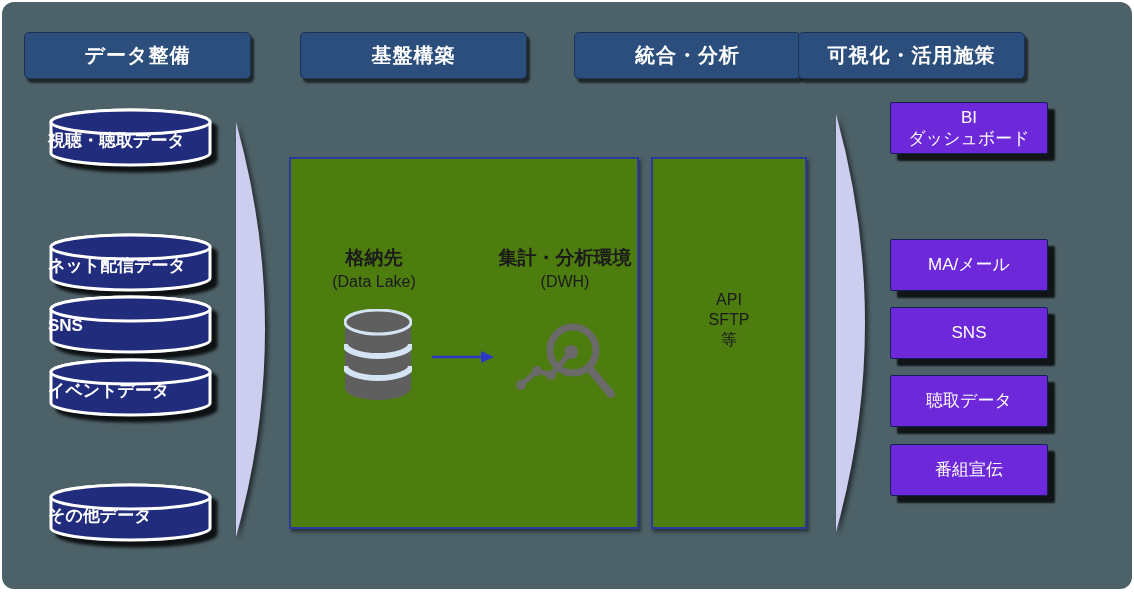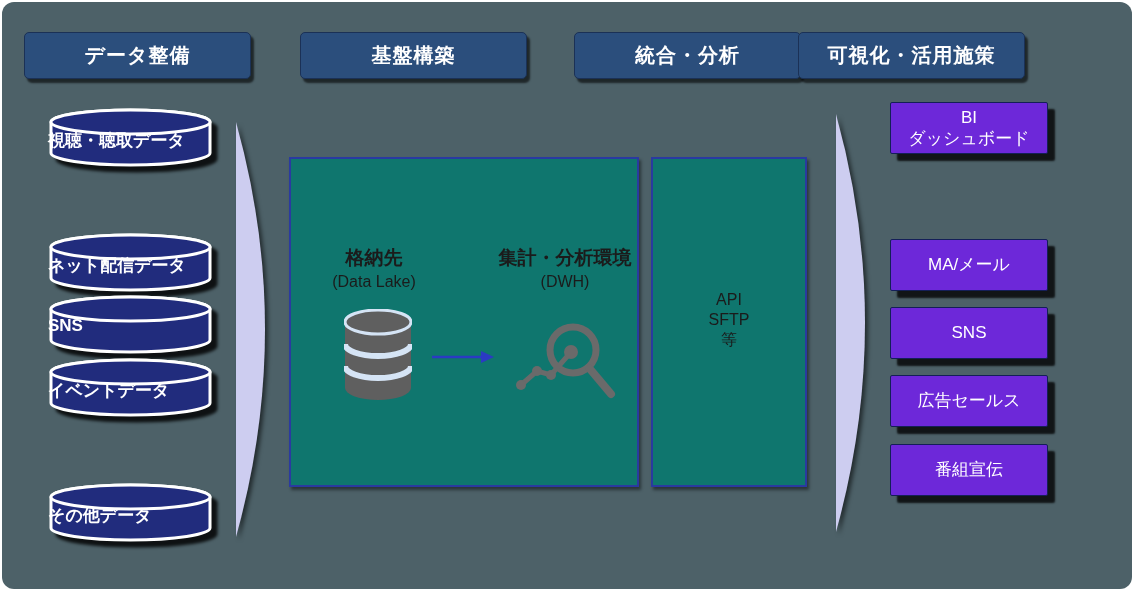--- a/index.html
+++ b/index.html
@@ -14,21 +14,21 @@
 
   .cyl{position:absolute;left:46px;width:163px;height:60px;
     filter:drop-shadow(6px 6px 1.5px rgba(0,0,0,0.82));}
   .cyl svg{position:absolute;left:0;top:0;}
   .cyl .lbl{position:absolute;left:0;right:0;top:22px;color:#ffffff;
     font-weight:700;font-size:17px;}
 
   .lens{position:absolute;left:0;top:0;width:1134px;height:592px;pointer-events:none;
     filter:drop-shadow(3px 3px 2px rgba(0,0,0,0.55));}
 
-  .lightbox{position:absolute;top:155px;height:330px;background:#0f766e;
+  .lightbox{position:absolute;top:155px;height:372px;background:#4d7c0f;
     border:2px solid #2A3AA0;box-shadow:2px 3px 3px rgba(0,0,0,0.45);box-sizing:border-box;}
   #platform-box{left:287px;width:350px;}
   #integration-box{left:649px;width:156px;}
 
   .pf-label{position:absolute;top:86px;text-align:center;color:#1b1b1b;line-height:1.35;}
   .pf-label .t{font-size:19px;font-weight:700;}
   .pf-label .s{font-size:16px;}
 
   .int-lines{position:absolute;left:0;right:0;top:132px;display:flex;flex-direction:column;
     align-items:center;gap:2px;color:#1b1b1b;font-size:16px;line-height:18px;}
@@ -132,17 +132,17 @@
         <div>API</div>
         <div>SFTP</div>
         <div>等</div>
       </div>
     </div>
 
     <div class="outbox" style="top:100px">BI
 ダッシュボード</div>
     <div class="outbox" style="top:237px">MA/メール</div>
     <div class="outbox" style="top:305px">SNS</div>
-    <div class="outbox" style="top:373px">広告セールス</div>
+    <div class="outbox" style="top:373px">聴取データ</div>
     <div class="outbox" style="top:442px">番組宣伝</div>
 
   </div>
 </div>
 
 </body></html>

